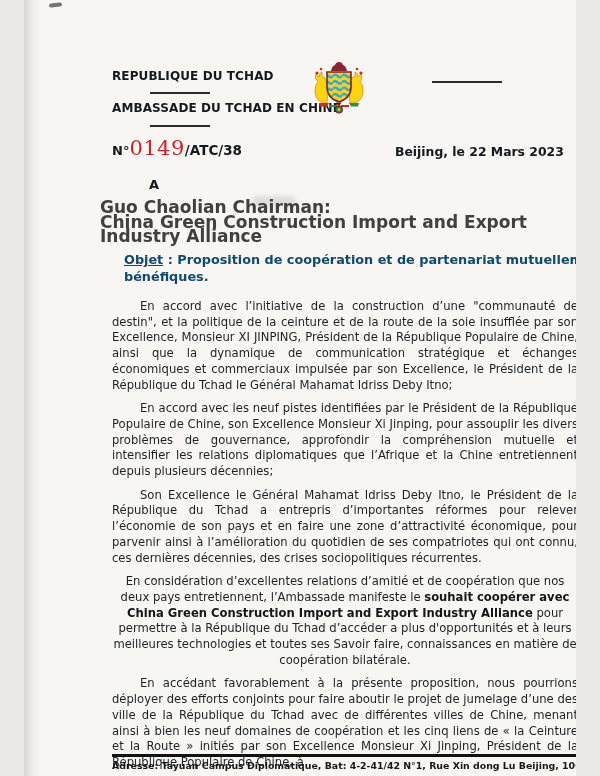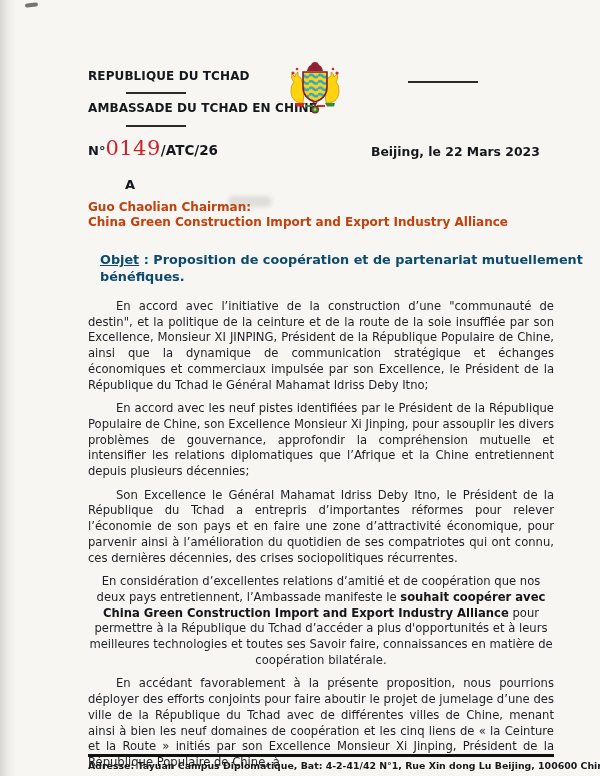--- a/index.html
+++ b/index.html
@@ -1,17 +1,17 @@
 <!DOCTYPE html>
 <html><head>
 <meta charset="utf-8">
 <style>
   html,body{margin:0;padding:0;background:#e9e8e4;}
   .page{
-    position:relative;width:600px;height:776px;margin:0 auto;
+    position:relative;width:552px;height:776px;margin:0 auto;
     background:#f7f6f3;overflow:hidden;
     font-family:"DejaVu Sans","Liberation Sans",sans-serif;
     color:#1d2025;
   }
   .scan-edge{position:absolute;left:0;top:0;bottom:0;width:16px;
     background:linear-gradient(90deg,#d8d7d3,#eeedea 55%,rgba(247,246,243,0));}
   .scan-mark{position:absolute;left:25px;top:3px;width:13px;height:4px;
     background:#4a4a48;border-radius:2px;transform:rotate(-6deg);opacity:.75;}
   .scan-smudge{position:absolute;left:228px;top:196px;width:44px;height:11px;
     background:#b0b0ac;opacity:.35;filter:blur(2px);border-radius:5px;}
@@ -29,22 +29,22 @@
 
   .refline{position:absolute;left:88px;top:136px;display:flex;align-items:baseline;color:#15181d;}
   .ref-prefix{font-weight:bold;font-size:13px;}
   .ref-number{font-family:"DejaVu Serif","Liberation Serif",serif;
     font-weight:normal;font-size:21px;color:#cf2026;letter-spacing:.5px;}
   .ref-suffix{font-weight:bold;font-size:13.5px;}
 
   .dateline{position:absolute;left:371px;top:144px;font-weight:bold;font-size:12.4px;color:#15181d;}
 
   .to-line{position:absolute;left:125px;top:177px;font-weight:bold;font-size:13px;color:#15181d;}
-  .recipient{position:absolute;left:88px;top:200px;font-weight:bold;
-    font-size:12px;line-height:14.6px;color:#c2410c;}
+  .recipient{position:absolute;left:76px;top:200px;font-weight:bold;
+    font-size:17px;line-height:14.6px;color:#404040;}
 
   .subject{position:absolute;left:100px;top:243px;width:488px;font-weight:bold;
     font-size:12.8px;line-height:17px;color:#0c4a6e;margin-top:8px;}
   .subject-label{text-decoration:underline;}
 
   .bodytext{position:absolute;left:88px;top:299px;width:466px;
     font-size:11.6px;line-height:15.7px;color:#1d2025;}
   .bodytext p{margin:0 0 8px;text-align:justify;text-indent:28px;}
   .bodytext p.noindent{text-indent:0;text-align:center;}
   .bodytext b{color:#14161a;}
@@ -100,21 +100,21 @@
     </svg>
   </span>
 
   <div class="hdr-right">
     <div class="rule"></div>
   </div>
 
   <div class="refline">
     <span class="ref-prefix">N°</span>
       <span class="ref-number">0149</span>
-      <span class="ref-suffix">/ATC/26</span>
+      <span class="ref-suffix">/ATC/38</span>
   </div>
 
   <div class="dateline">Beijing, le 22 Mars 2023</div>
 
   <div class="to-line">A</div>
   <div class="scan-smudge"></div>
   <div class="recipient">
     <div>Guo Chaolian Chairman:</div>
     <div>China Green Construction Import and Export Industry Alliance</div>
   </div>

